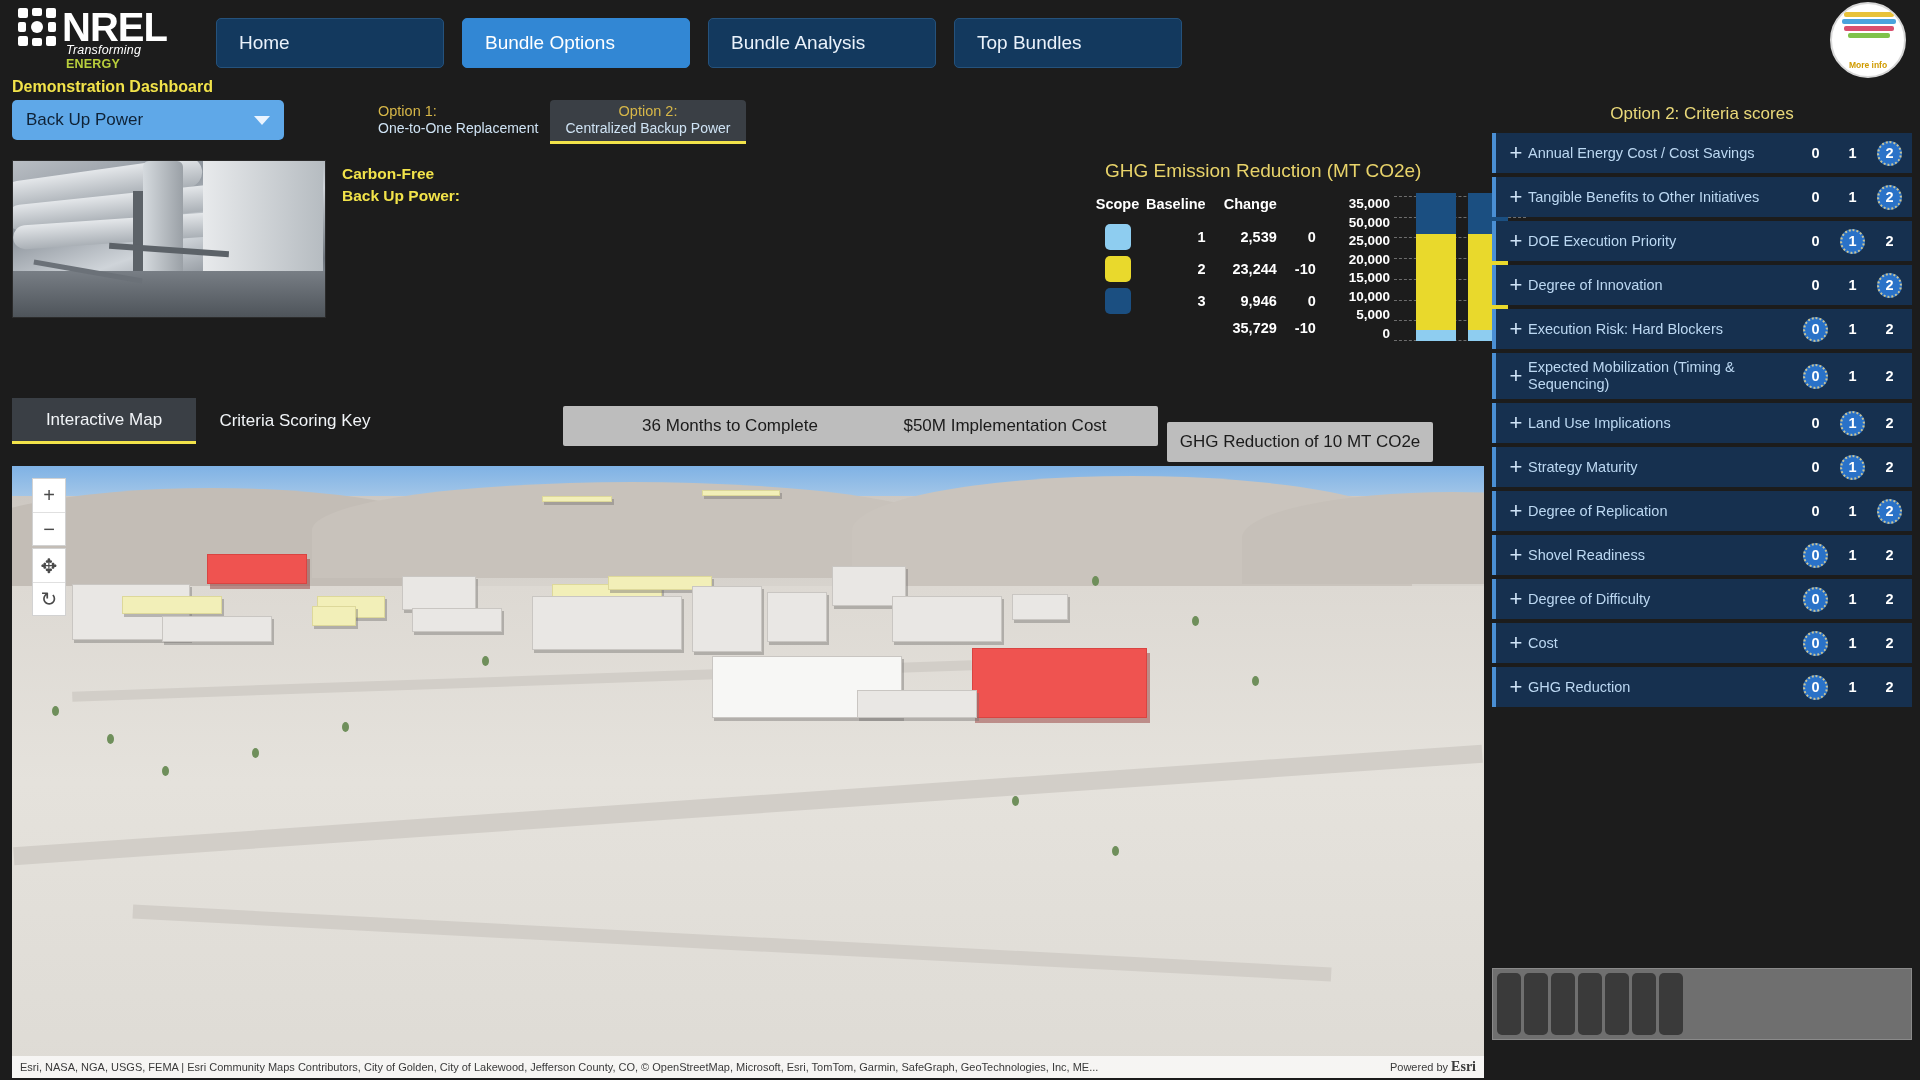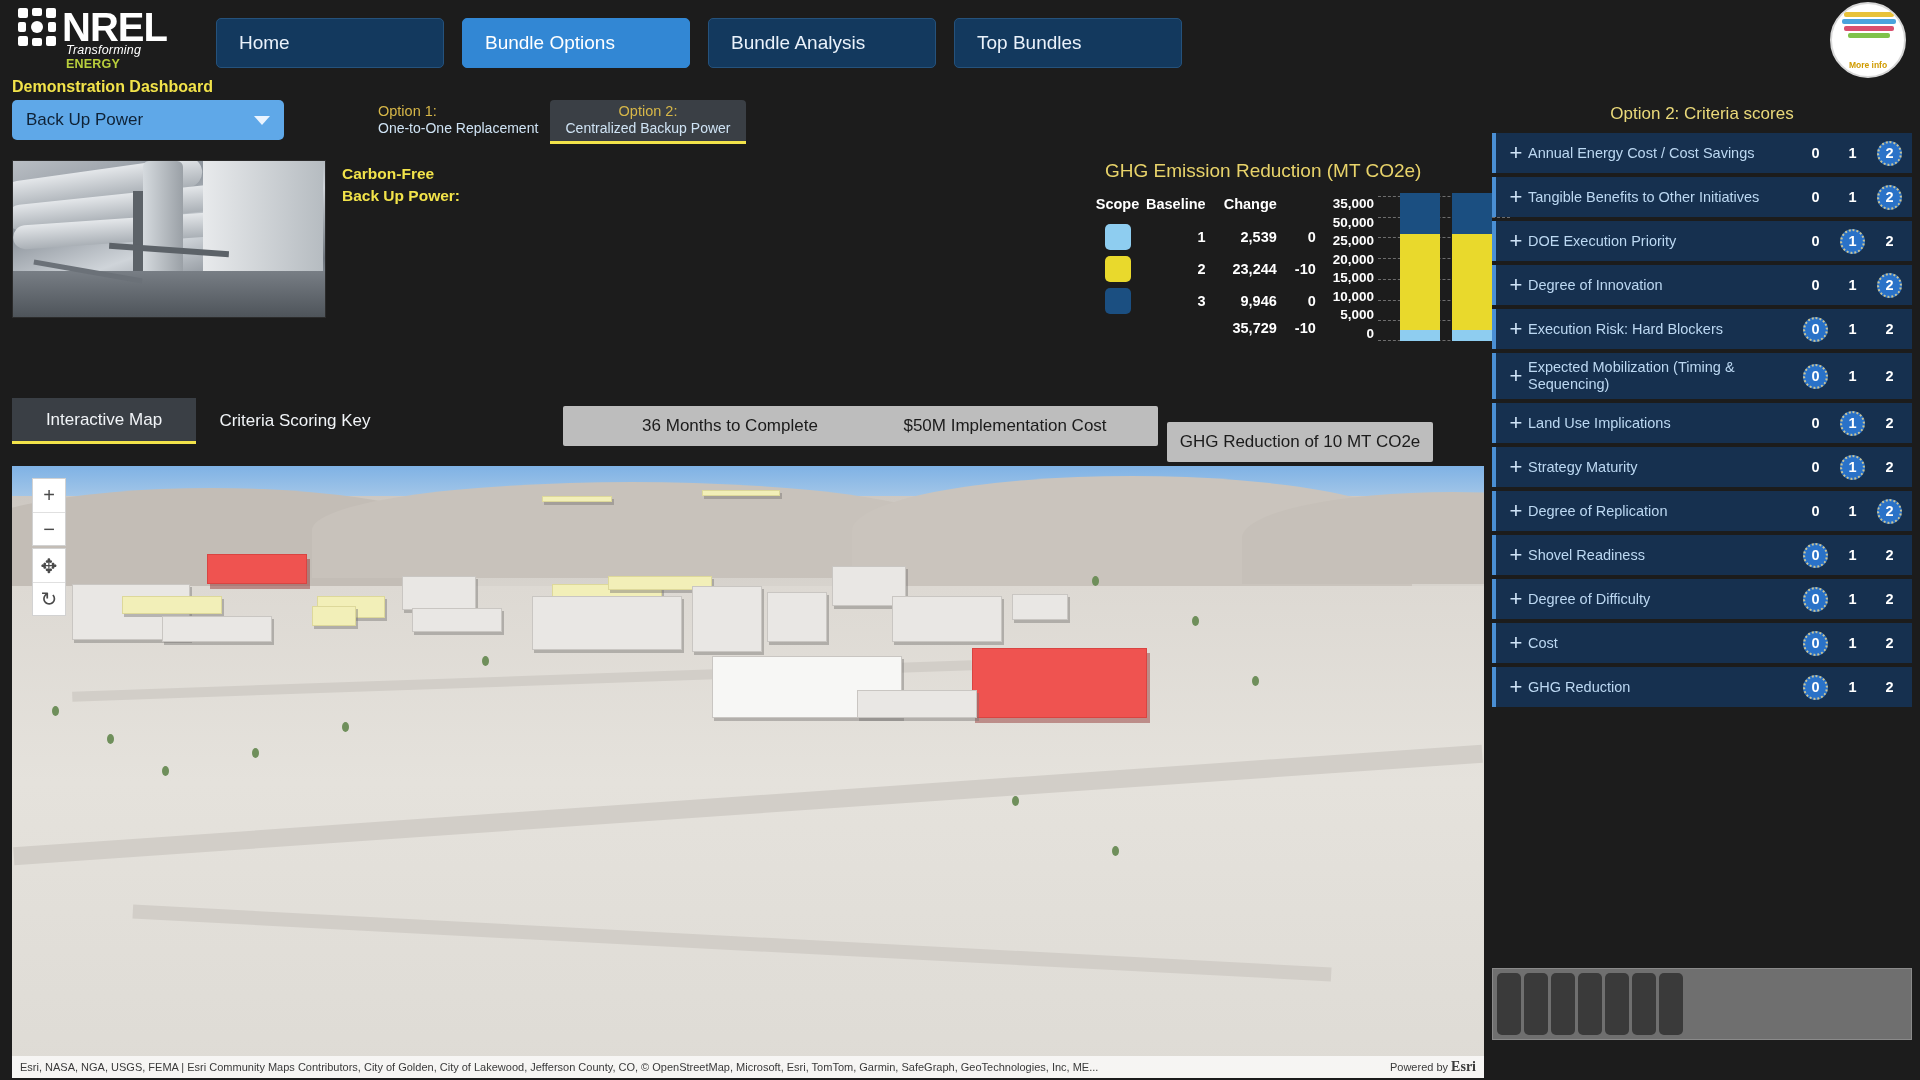--- a/index.html
+++ b/index.html
@@ -117,21 +117,21 @@
   .ghg { position: absolute; left: 1105px; top: 160px; width: 400px; height: 230px; }
   .ghg h3 { color:#e8d36a; font-size:19px; font-weight:400; margin-bottom:14px; }
   .ghg-body { display:flex; gap: 6px; }
   .ghg-table { font-size:14.5px; color:#fff; }
   .ghg-table table { border-collapse: collapse; }
   .ghg-table th { font-weight:700; font-size:14.5px; padding: 0 9px 9px 9px; text-align:right;}
   .ghg-table th.sc { text-align:center; }
   .ghg-table td { padding: 3px 9px; text-align:right; font-weight:700;}
   .ghg-table td.sw { padding: 3px 6px 3px 0; }
   .swatch { width:26px;height:26px;border-radius:5px;display:block; }
-  .ghg-chart { display:flex; margin-left: 2px; }
+  .ghg-chart { display:flex; margin-left: 18px; }
   .ghg-axis { display:flex; flex-direction:column; justify-content:space-between;
     height:145px; font-size:13.5px; color:#fff; font-weight:700; text-align:right; padding-right:4px;}
   .ghg-plot { position:relative; width:132px; height:145px; }
   .ghg-grid { position:absolute; left:0; right:0; border-top:1px dashed #6e6e6e; }
   .ghg-bar { position:absolute; bottom:0; width:40px; }
   .ghg-bar .seg { width:100%; }
 
   
   .mtab {
     position:absolute; top:398px; height:46px;

